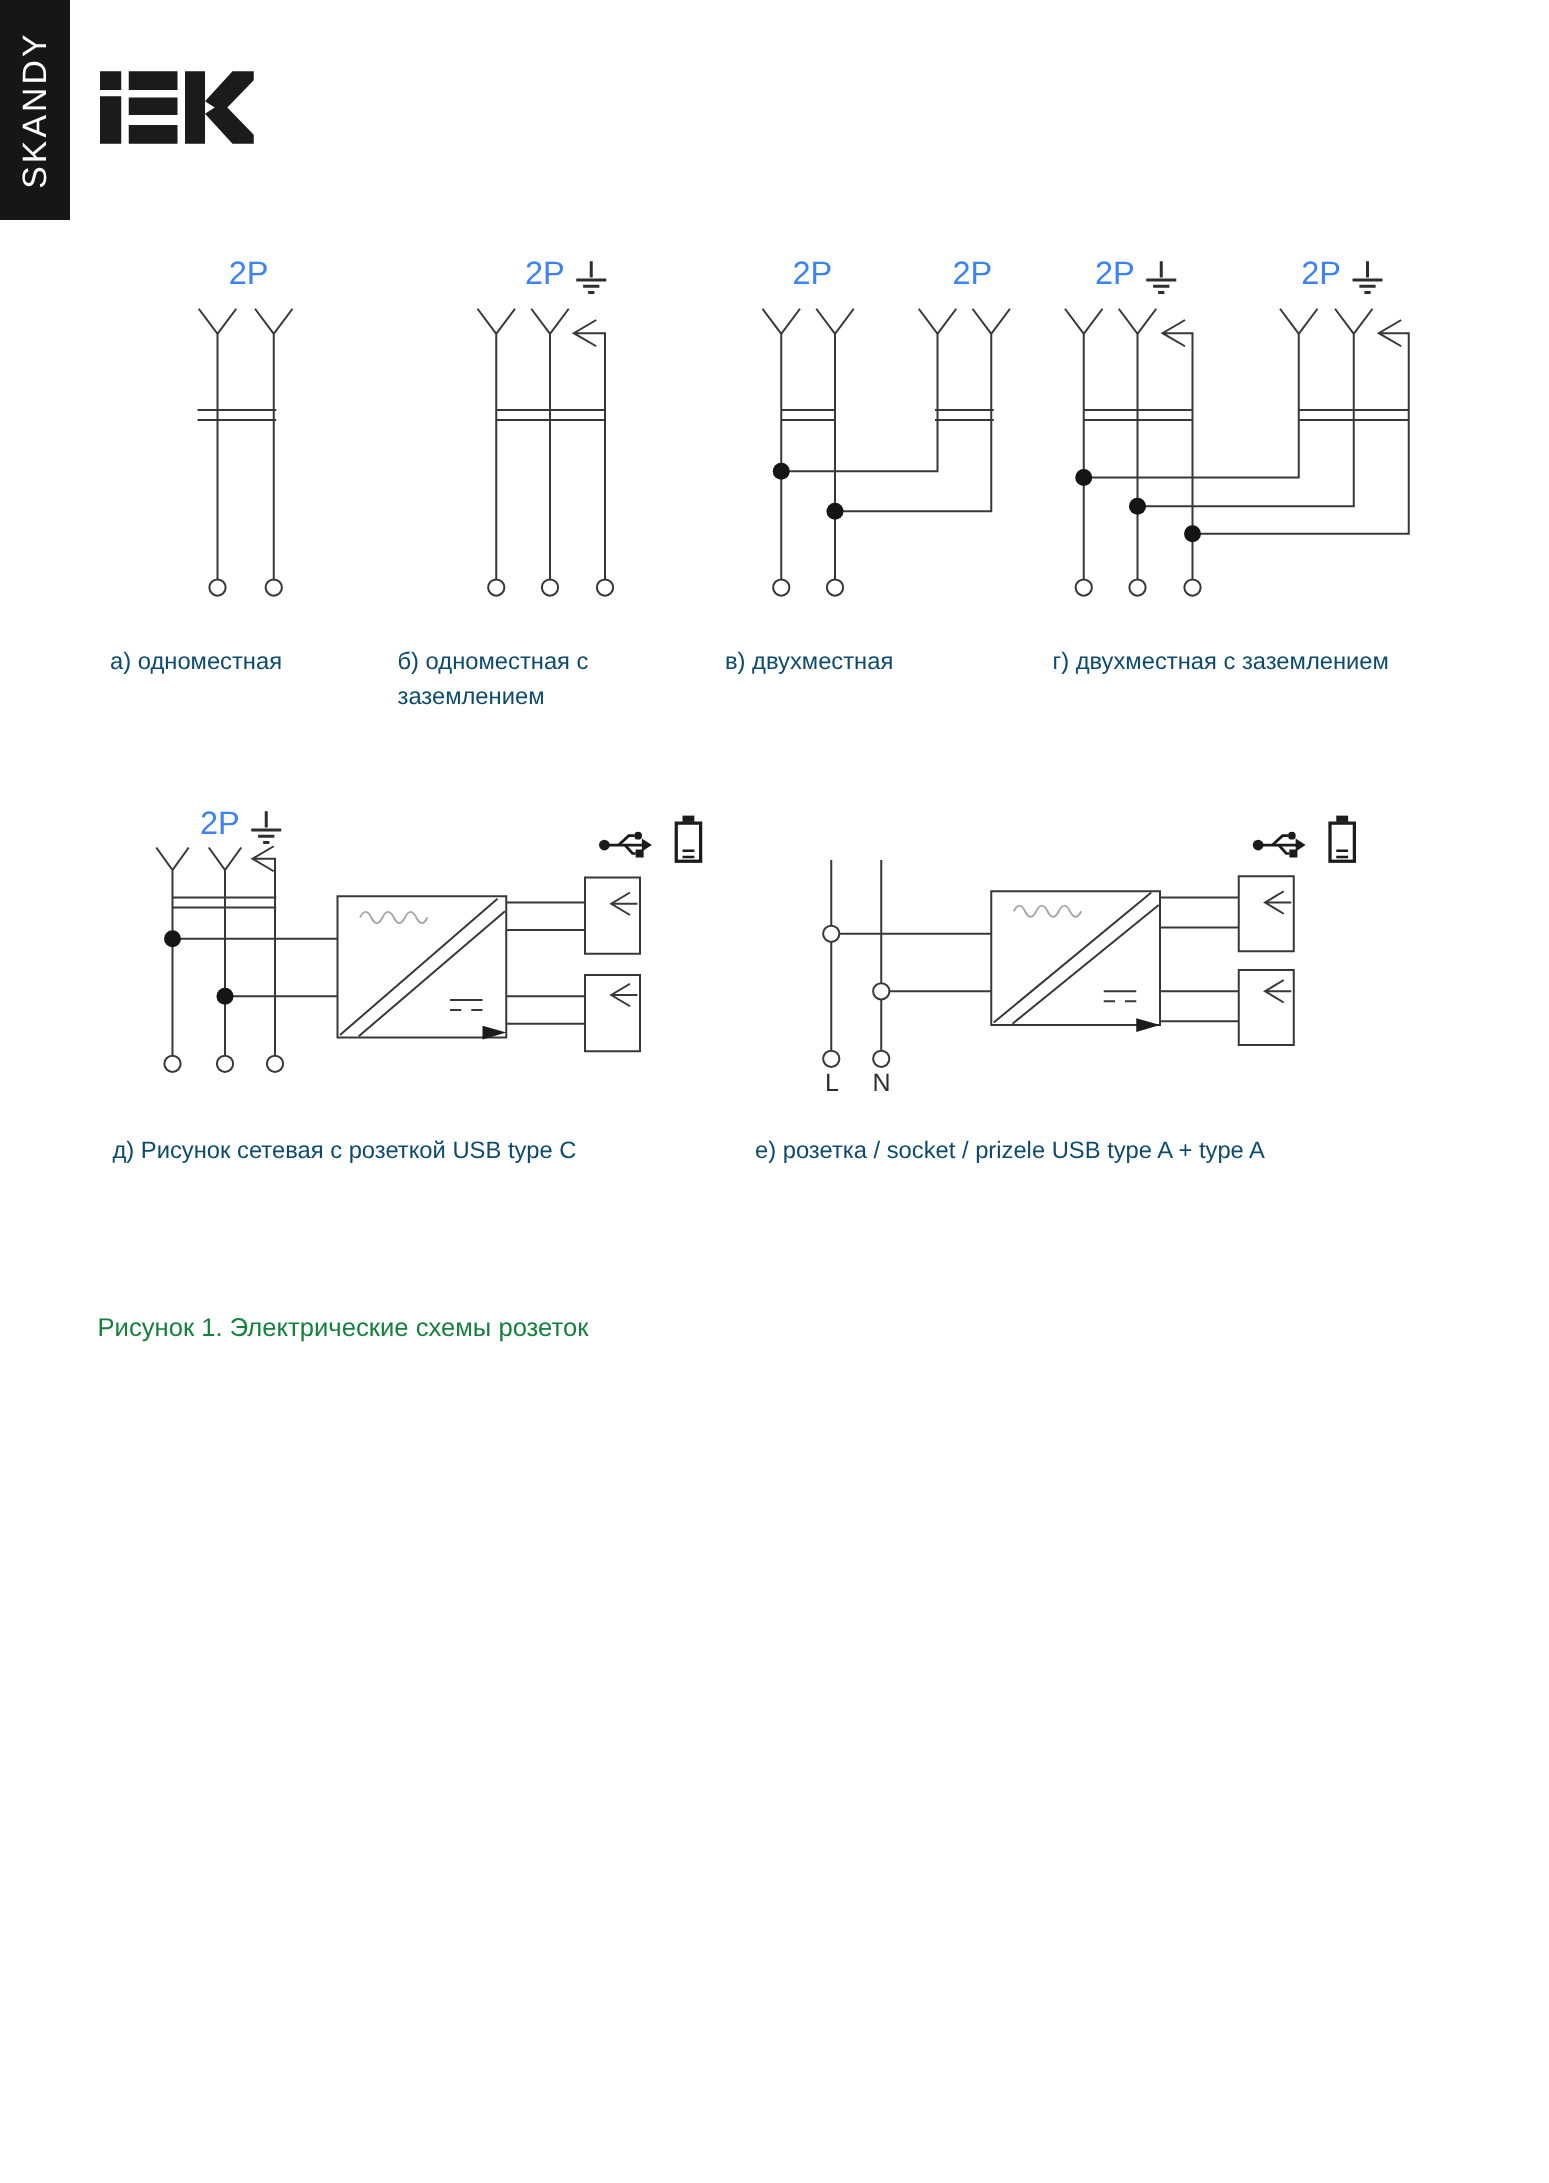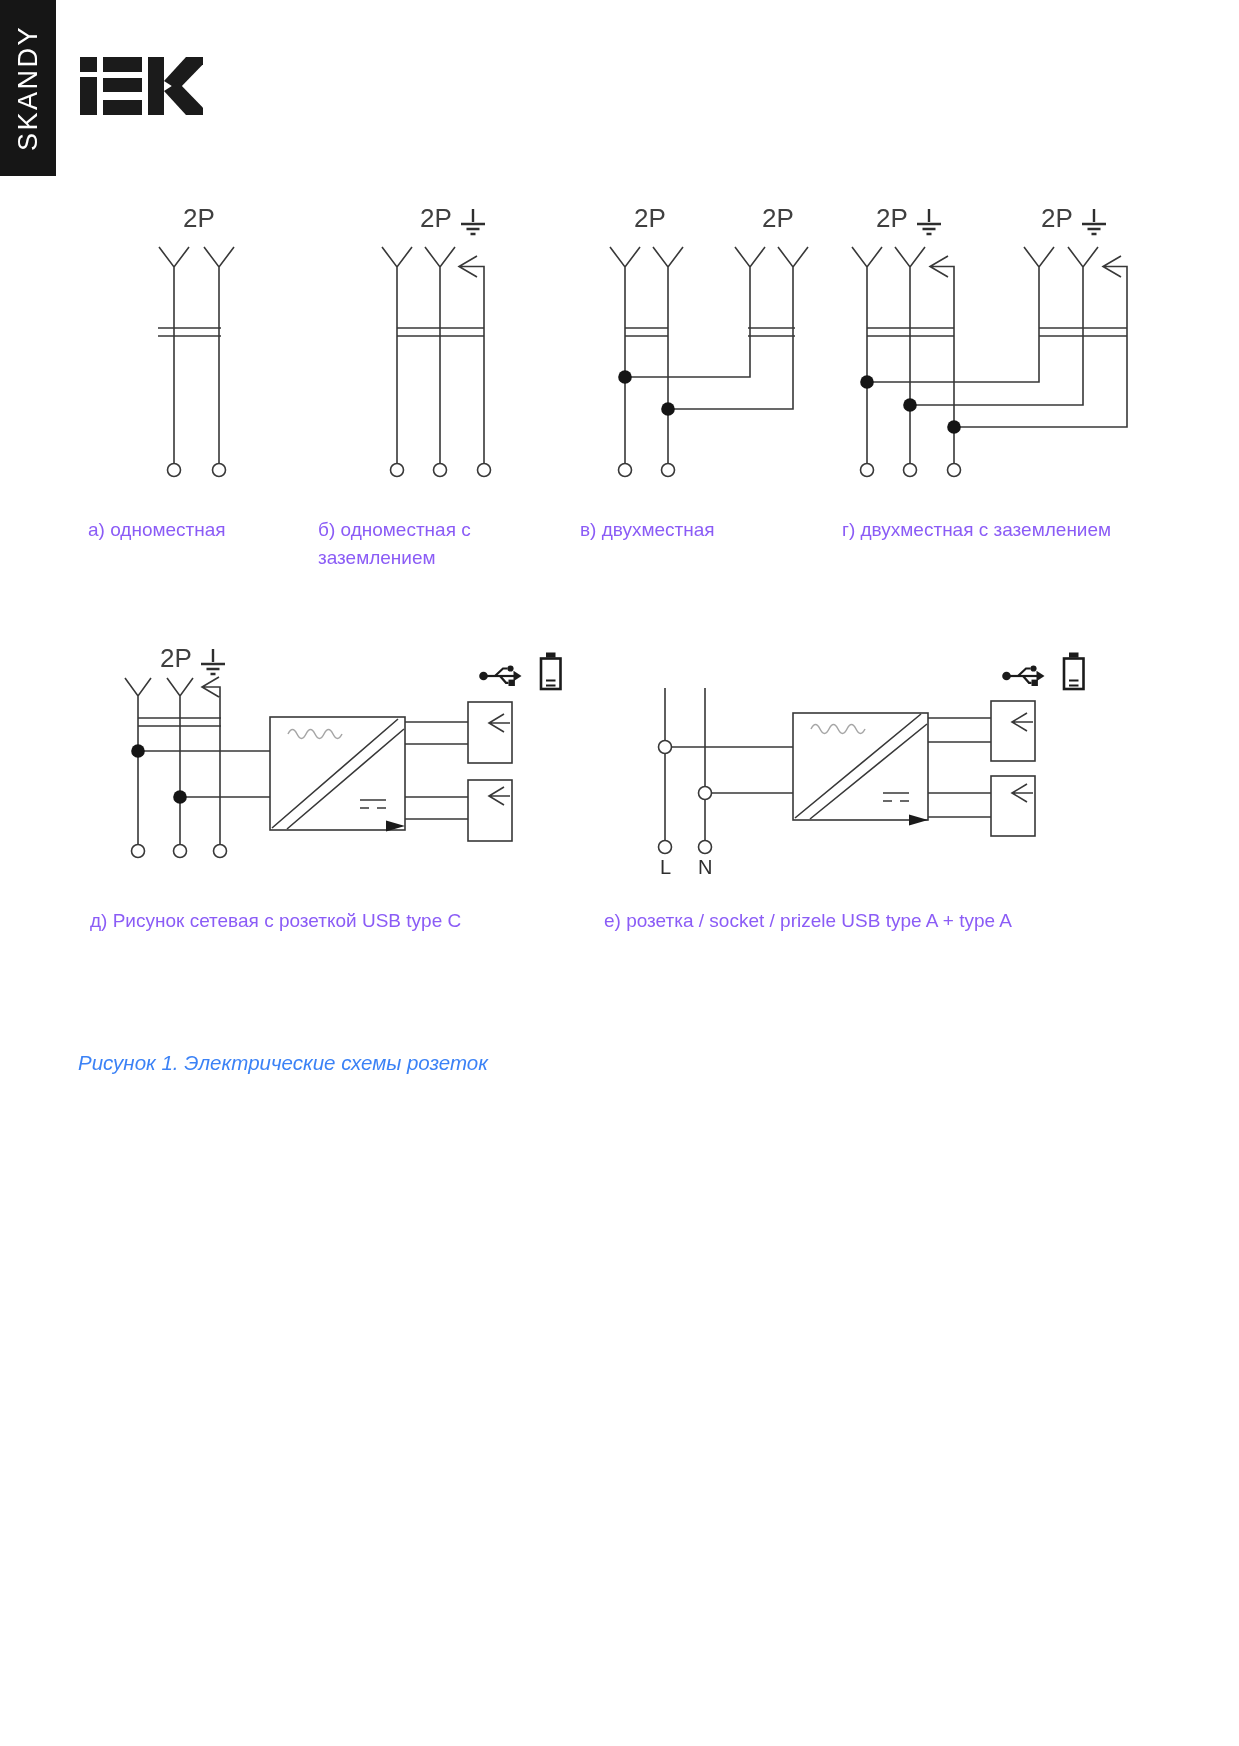--- a/index.html
+++ b/index.html
@@ -20,29 +20,29 @@
   .art  { position:absolute; left:0; top:0; }
   .ln   { stroke:#383838; stroke-width:1.6; fill:none; }
   .wav  { stroke:#a6a6a6; stroke-width:1.5; fill:none; }
   .usbln{ stroke:#1b1b1b; stroke-width:2.2; fill:none; }
   .batln{ stroke:#1b1b1b; stroke-width:2;   fill:none; }
   .dot  { fill:#151515; }
   .term { fill:#ffffff; stroke:#383838; stroke-width:1.6; }
   .blk  { fill:#1b1b1b; }
   .p2 {
     position:absolute; display:flex; gap:8px; align-items:flex-start;
-    font-size:26px; line-height:1; color:#404040; white-space:nowrap;
+    font-size:26px; line-height:1; color:#3b82f6; white-space:nowrap;
   }
   .gnd { margin-top:2px; flex:none; }
   .cap {
-    position:absolute; font-size:19px; line-height:1.45; color:#8b5cf6;
+    position:absolute; font-size:19px; line-height:1.45; color:#0c4a6e;
     white-space:pre-line;
   }
   .lnlab { position:absolute; font-size:20px; color:#2e2e2e; line-height:1; }
-  .figcap { position:absolute; left:78px; top:1051px; font-size:20.5px; color:#3b82f6;font-style:italic; }
+  .figcap { position:absolute; left:78px; top:1051px; font-size:20.5px; color:#15803d; }
 </style>
 </head>
 <body>
 
 <div class="tab">
   <span>SKANDY</span>
 </div>
 
 <div class="logo" aria-label="IEK">
   <svg width="123" height="60" viewBox="0 0 123 60">

